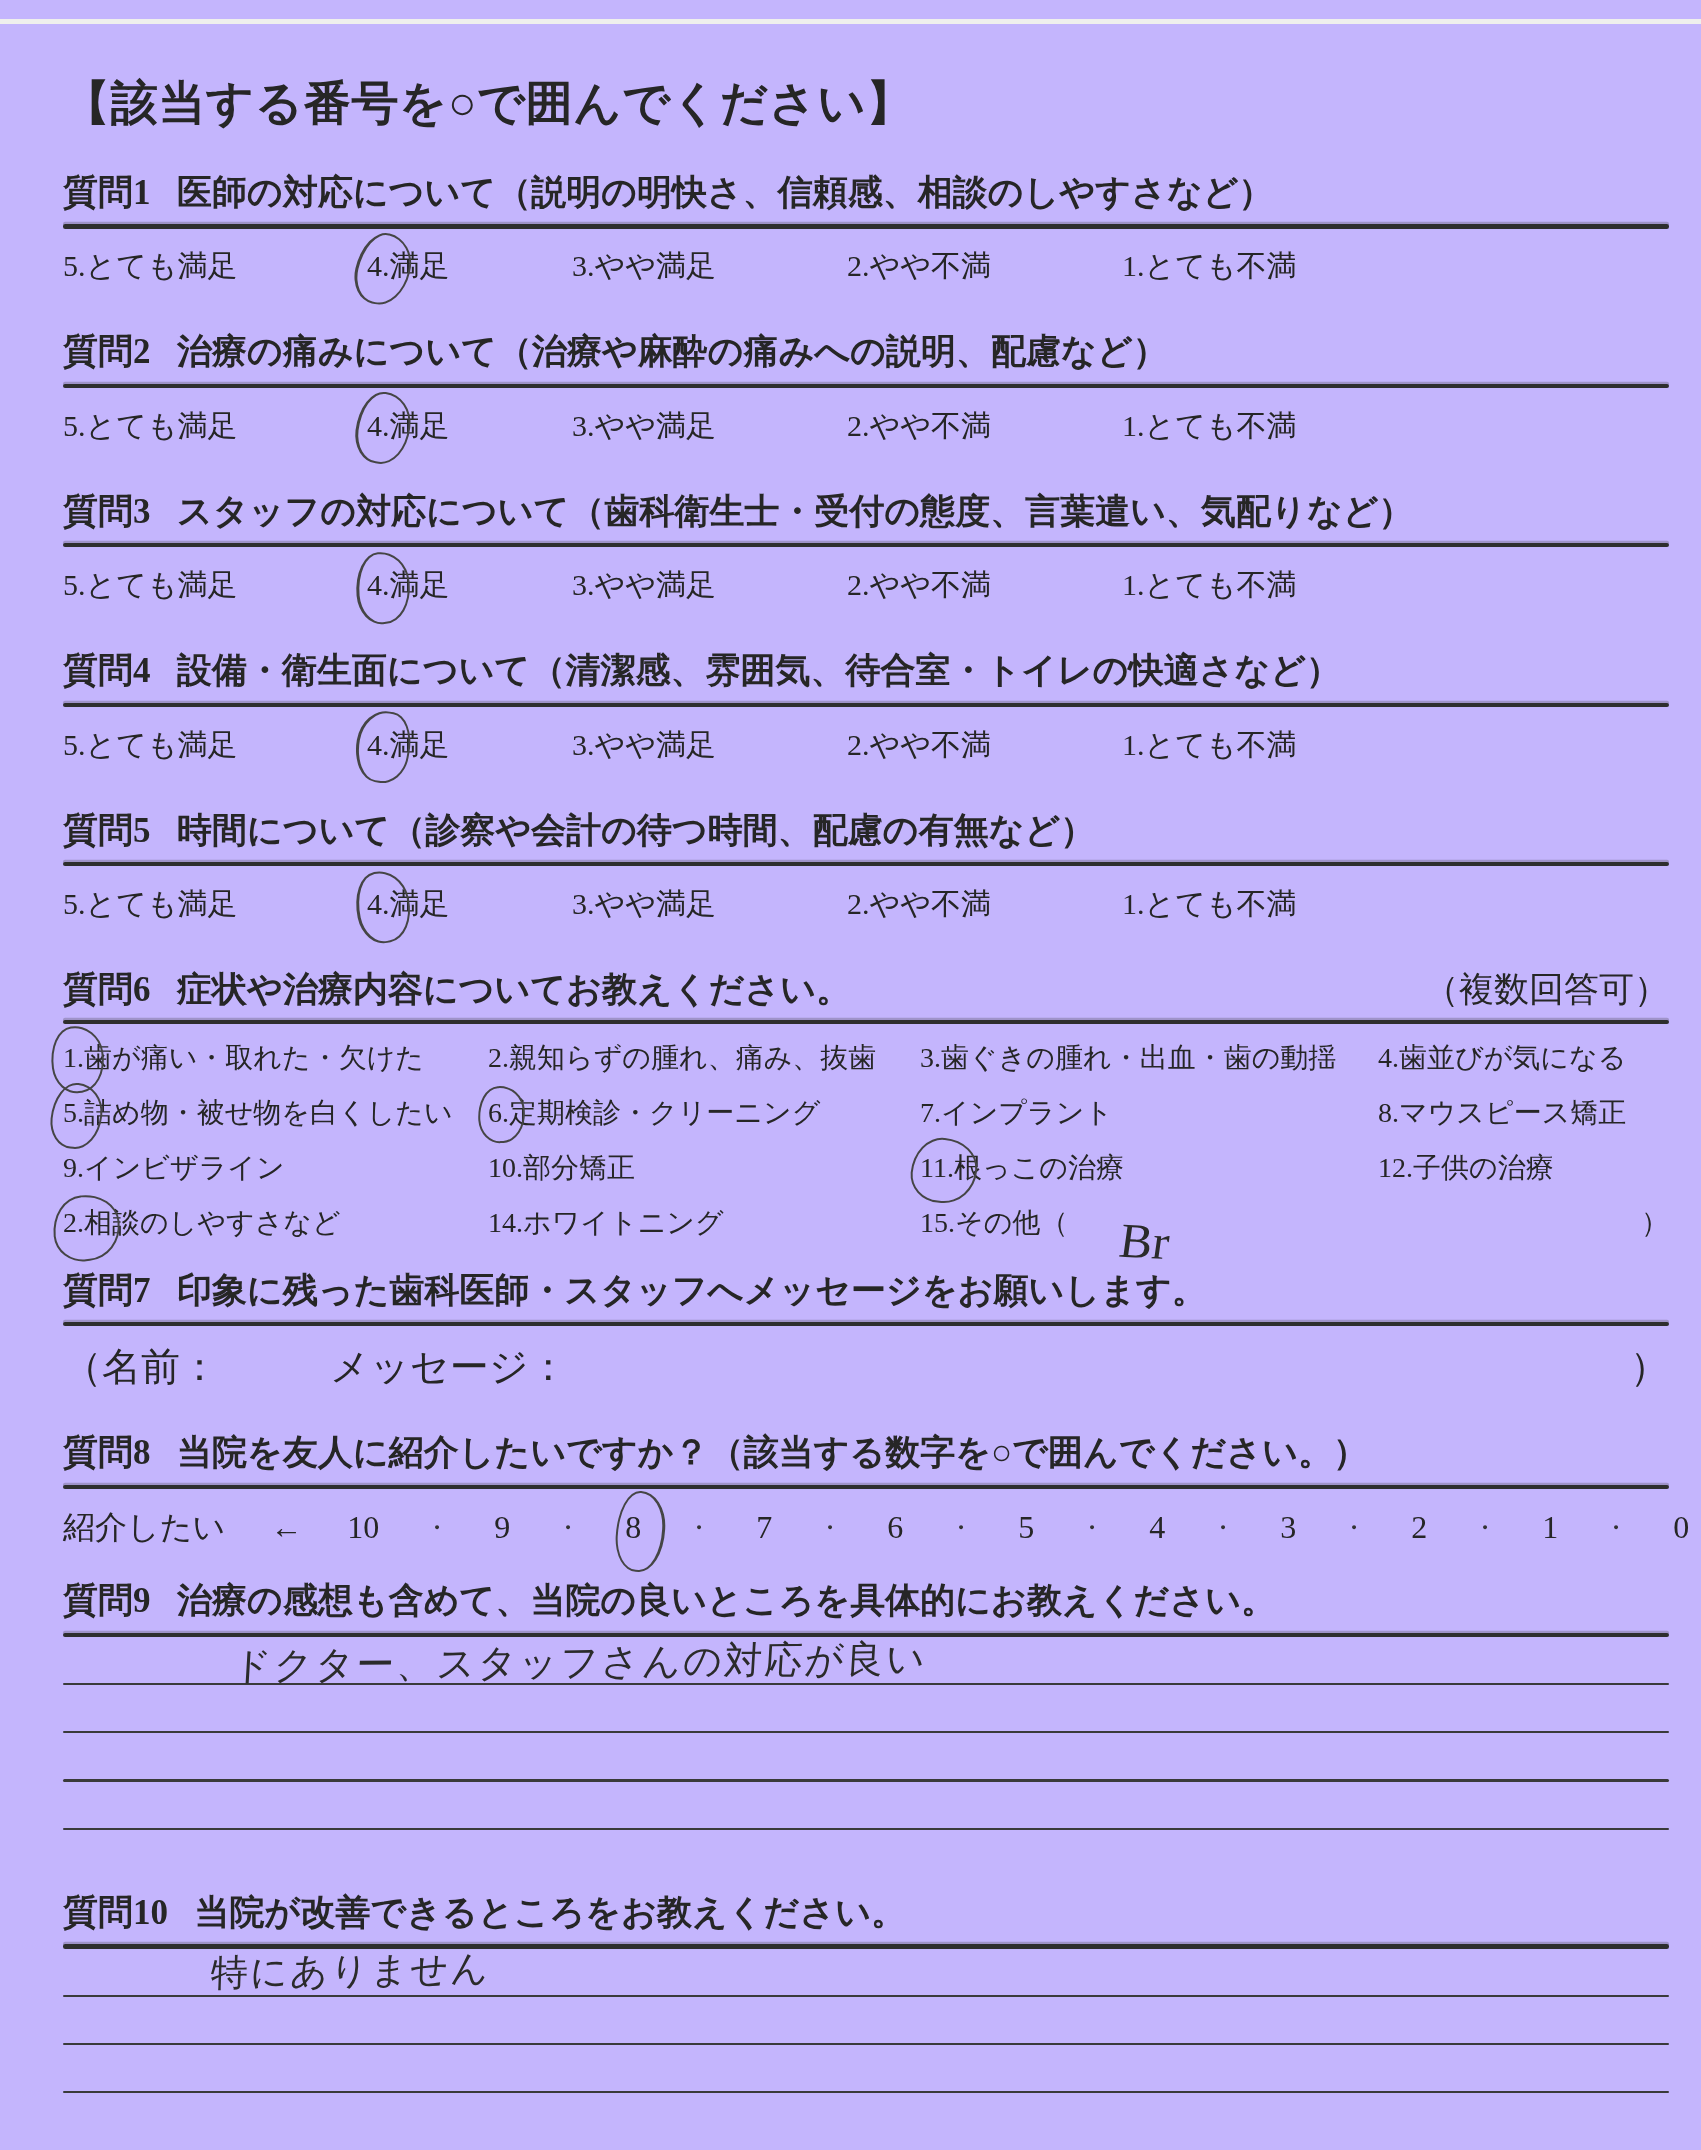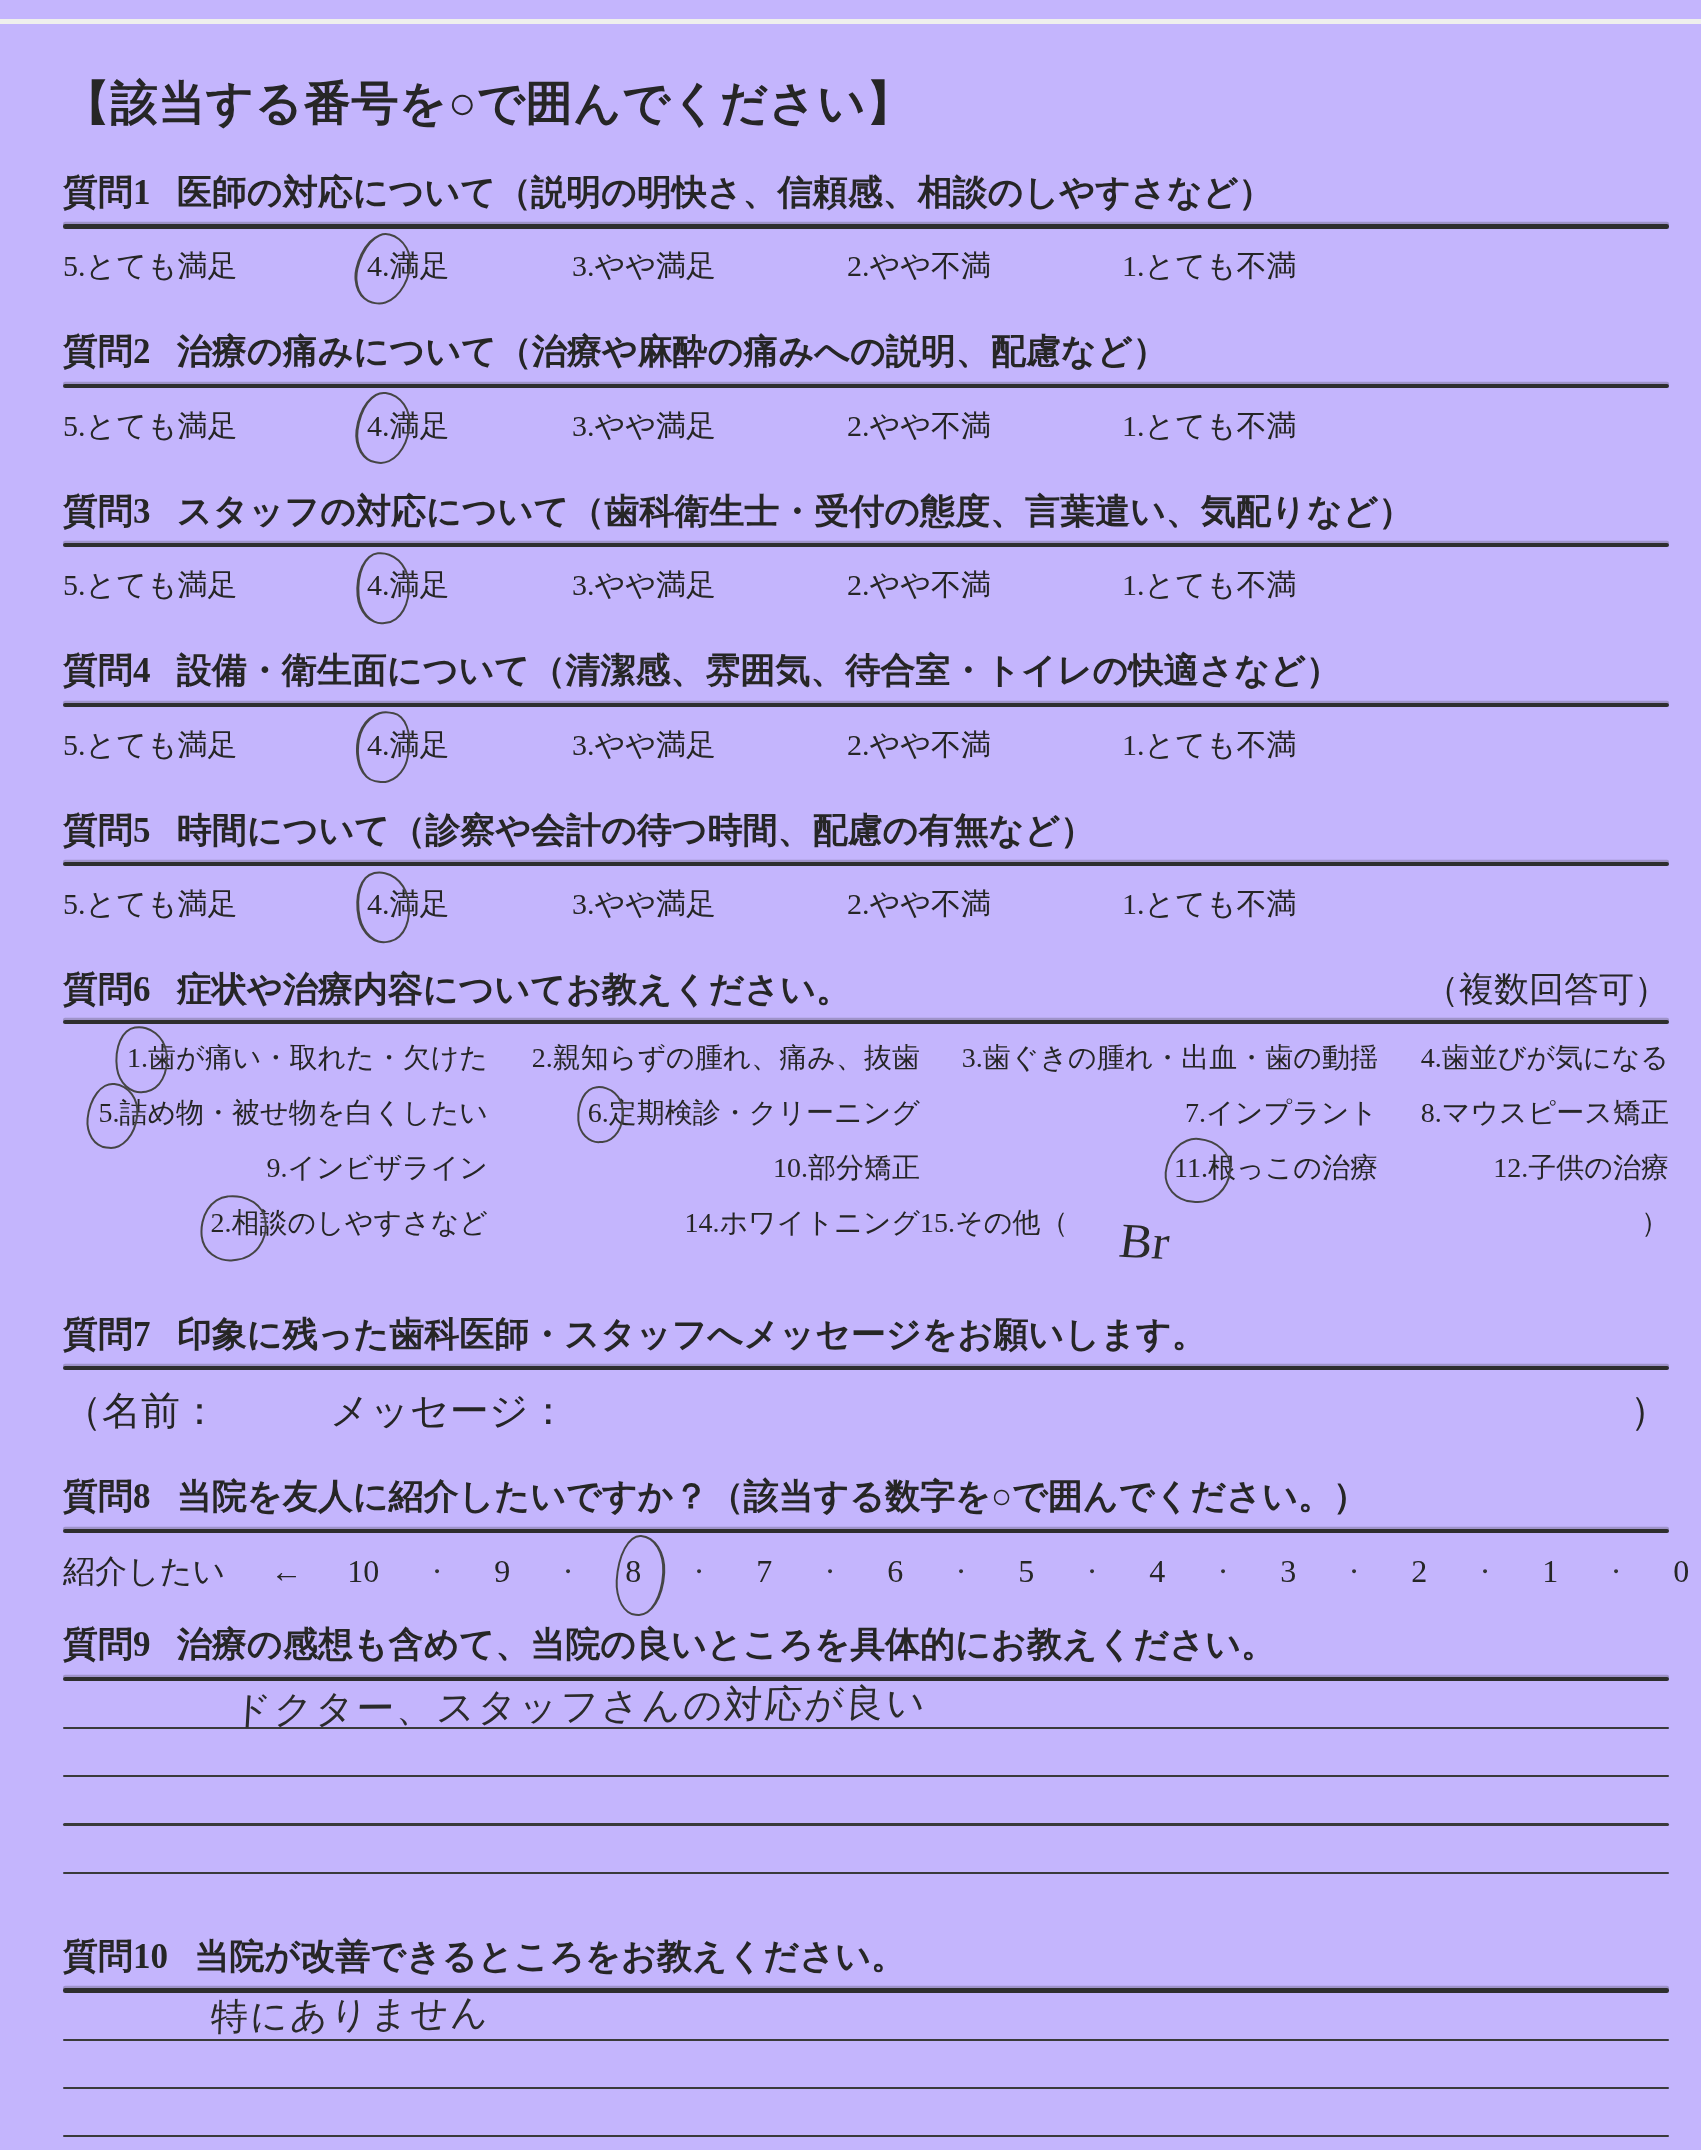--- a/index.html
+++ b/index.html
@@ -26,27 +26,27 @@
     border-radius:48% 55% 52% 46% / 60% 46% 56% 44%;pointer-events:none;}
   .c-rate{left:-11px;top:-13.3px;width:49px;height:68px;transform:rotate(13deg);border-left-width:3px;}
   .c-s1{left:-11.8px;top:-14.8px;width:49px;height:63px;transform:rotate(-8deg);}
   .c-s5{left:-11.8px;top:-11.8px;width:47px;height:62px;transform:rotate(6deg);}
   .c-s6{left:-10.3px;top:-8.9px;width:43px;height:53px;transform:rotate(-4deg);}
   .c-s11{left:-8.9px;top:-11.8px;width:62px;height:61px;transform:rotate(5deg);}
   .c-s13{left:-10.3px;top:-10.3px;width:63px;height:62px;transform:rotate(-6deg);}
   .c-nps{left:-8.9px;top:-16px;width:44px;height:77px;transform:rotate(3deg);border-right-width:3px;}
   
   .mb-rate{margin-bottom:43px;}
-  .mb-q6{margin-bottom:44px;}
+  .mb-q6{}
   .mb-q7{margin-bottom:47px;text-align:center;}
   .mb-q8{margin-bottom:29.5px;}
   .mb-q9{margin-bottom:60px;}
   
   .q6-grid{display:grid;grid-template-columns:425px 432px 458px 1fr;margin-top:16px;
-           font-size:28px;line-height:1.28;row-gap:19px;text-align:right;}
+           font-size:28px;line-height:1.28;row-gap:19px;}
   .q6-item{white-space:nowrap;}
   .q6-other{grid-column:3 / 5;display:flex;align-items:flex-start;}
   .paren-close{margin-left:auto;}
   
   .q7-row{display:flex;font-size:39px;line-height:1.3;margin-top:16px;height:41px;}
   .q7-msg{margin-left:111px;}
   
   .q8-row{display:flex;justify-content:space-between;align-items:center;margin-top:17.7px;
           font-size:32px;line-height:1.3;height:42px;white-space:nowrap;gap:45px;}
   .q8-row .sep{font-size:25px;color:#333;}

